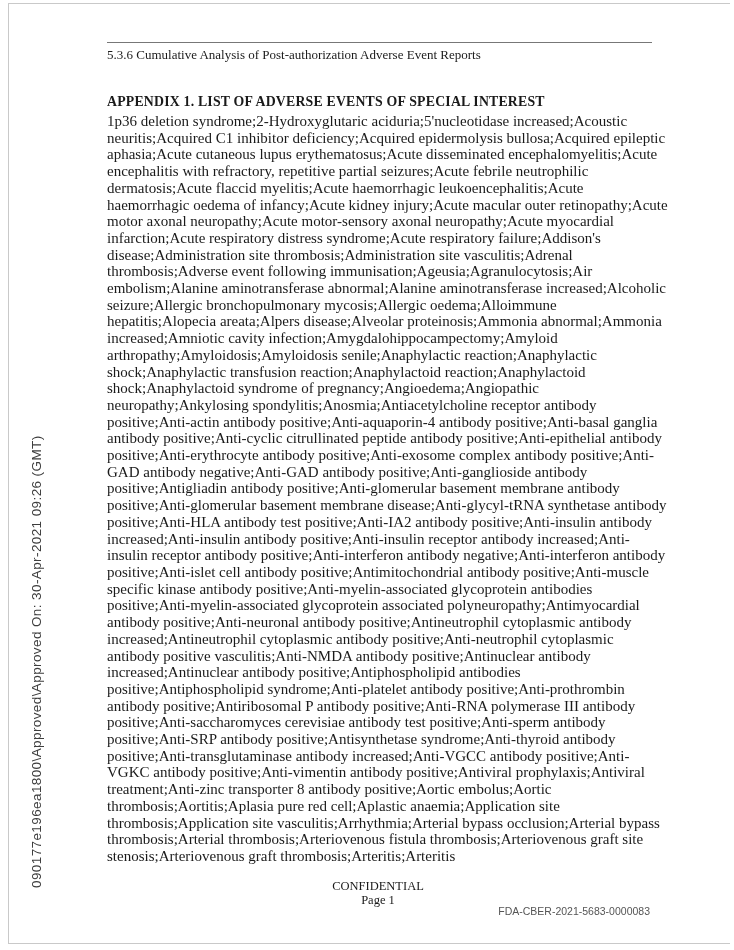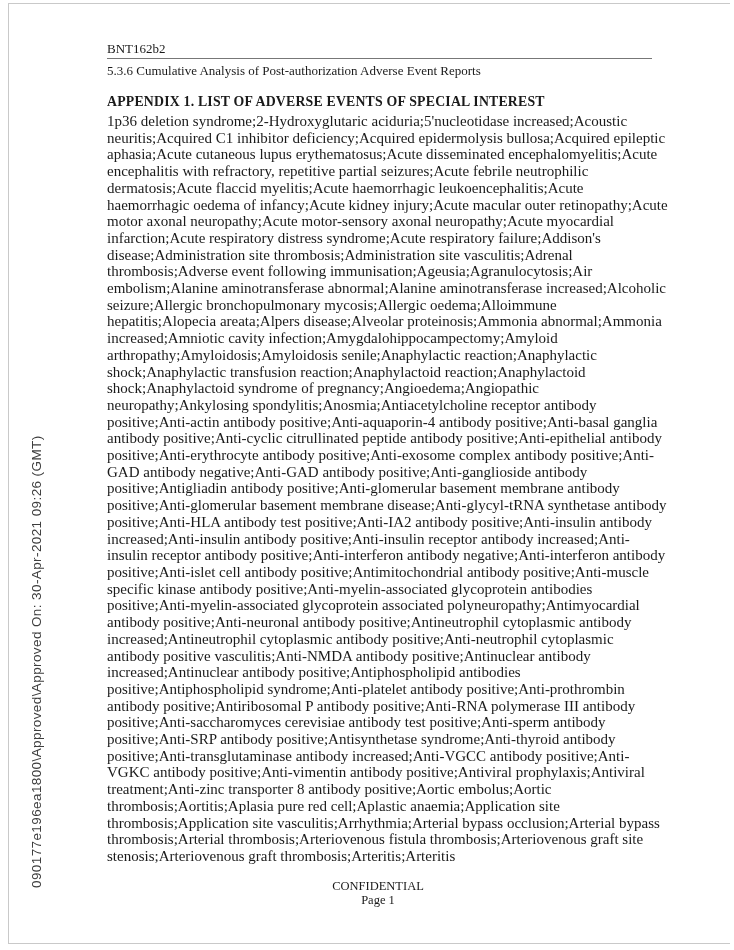--- a/index.html
+++ b/index.html
@@ -104,21 +104,20 @@
 </style>
 </head>
 <body>
 
 <div class="page">
   <div class="frame"></div>
 
   <div class="watermark">090177e196ea1800\Approved\Approved On: 30-Apr-2021 09:26 (GMT)</div>
 
   <div class="header">
-    <div class="doc-code">BNT162b2</div>
     <div class="rule"></div>
     <div class="doc-subtitle">5.3.6 Cumulative Analysis of Post-authorization Adverse Event Reports</div>
   </div>
 
   <div class="title">APPENDIX 1. LIST OF ADVERSE EVENTS OF SPECIAL INTEREST</div>
 
   <div class="body-text">1p36 deletion syndrome;2-Hydroxyglutaric aciduria;5'nucleotidase increased;Acoustic
 neuritis;Acquired C1 inhibitor deficiency;Acquired epidermolysis bullosa;Acquired epileptic
 aphasia;Acute cutaneous lupus erythematosus;Acute disseminated encephalomyelitis;Acute
 encephalitis with refractory, repetitive partial seizures;Acute febrile neutrophilic
@@ -161,15 +160,16 @@
 treatment;Anti-zinc transporter 8 antibody positive;Aortic embolus;Aortic
 thrombosis;Aortitis;Aplasia pure red cell;Aplastic anaemia;Application site
 thrombosis;Application site vasculitis;Arrhythmia;Arterial bypass occlusion;Arterial bypass
 thrombosis;Arterial thrombosis;Arteriovenous fistula thrombosis;Arteriovenous graft site
 stenosis;Arteriovenous graft thrombosis;Arteritis;Arteritis</div>
 
   <div class="footer-confidential">CONFIDENTIAL</div>
 
   <div class="footer-page">Page 1</div>
 
+  <div class="fda-stamp">FDA-CBER-2021-5683-0000083</div>
 
   <div class="page-number">Page 30</div>
 </div>
 
 </body></html>

